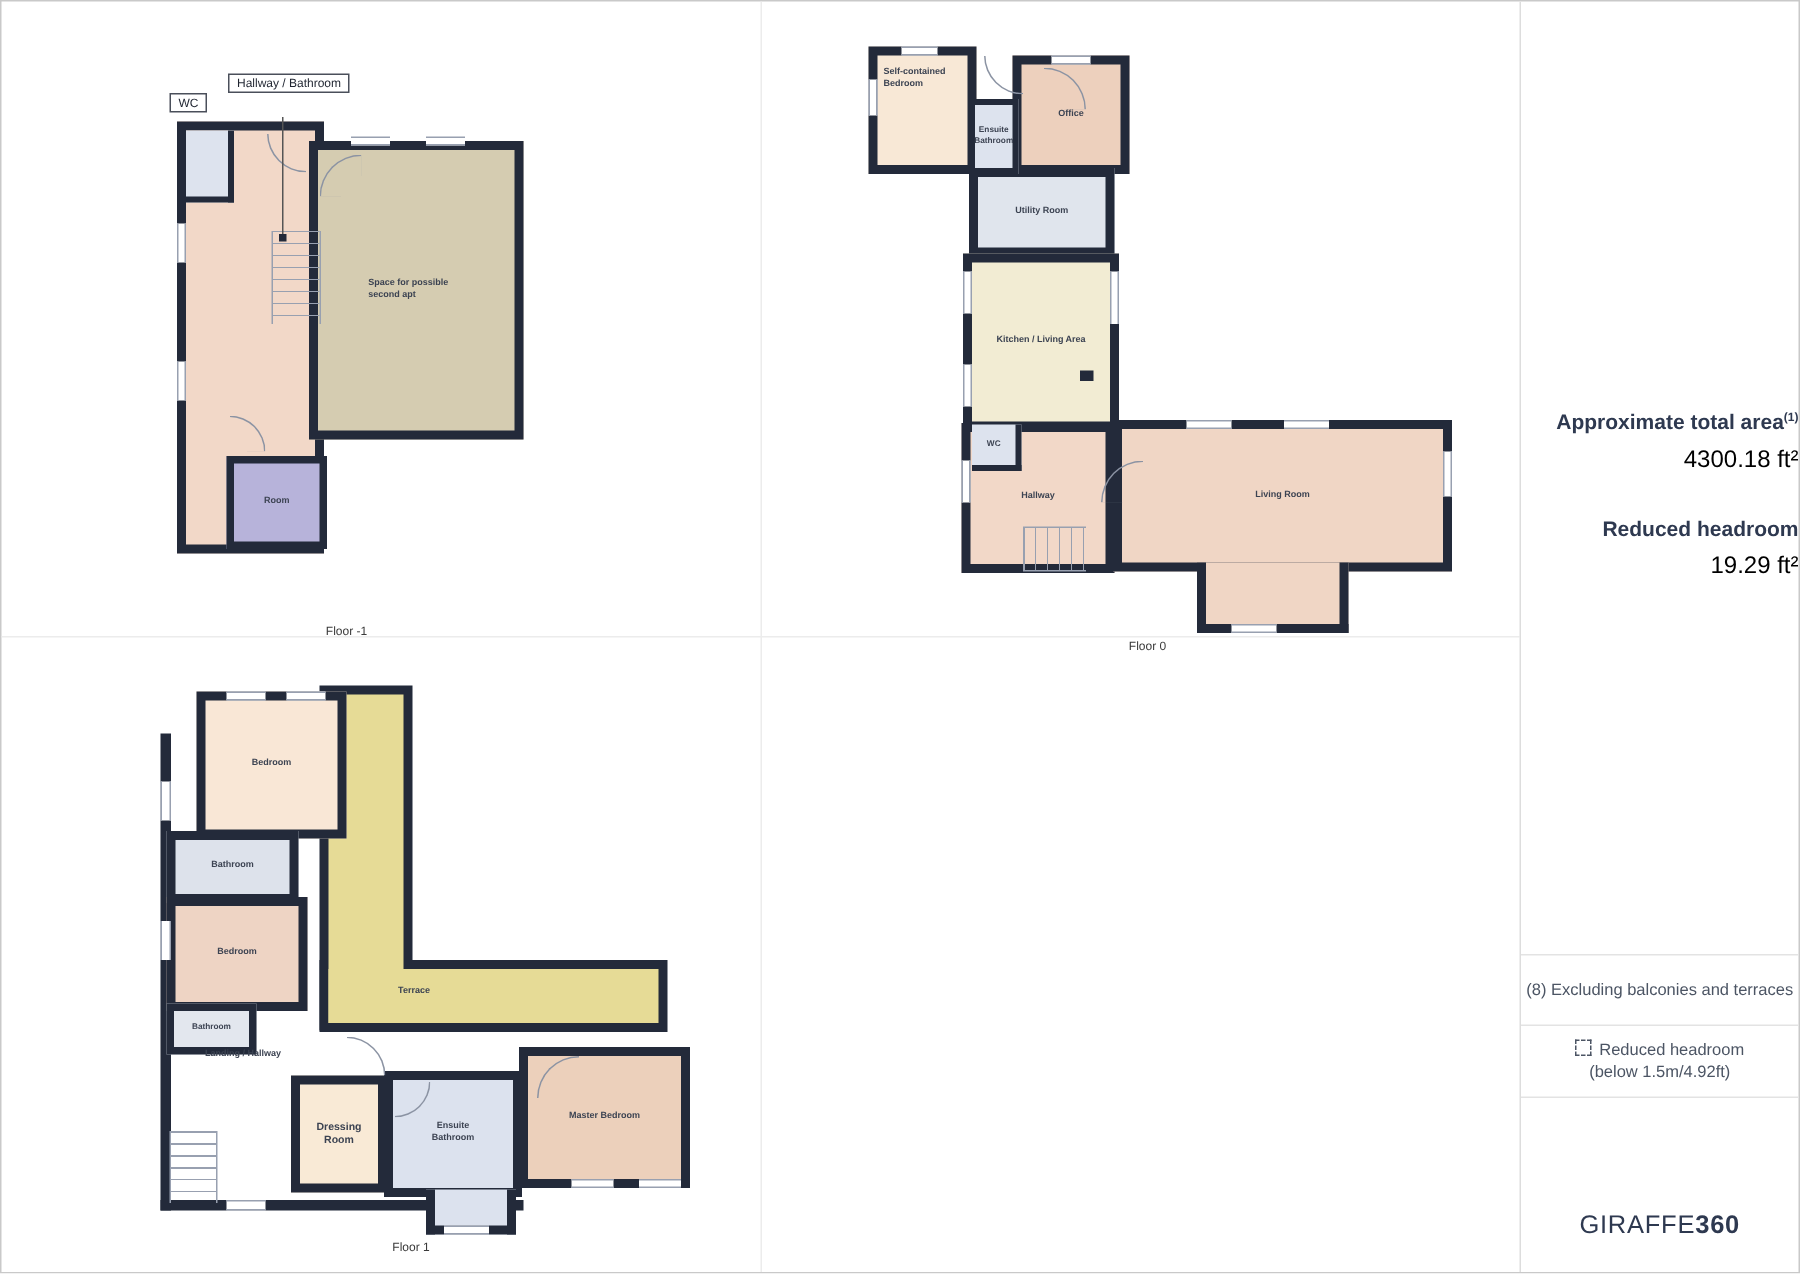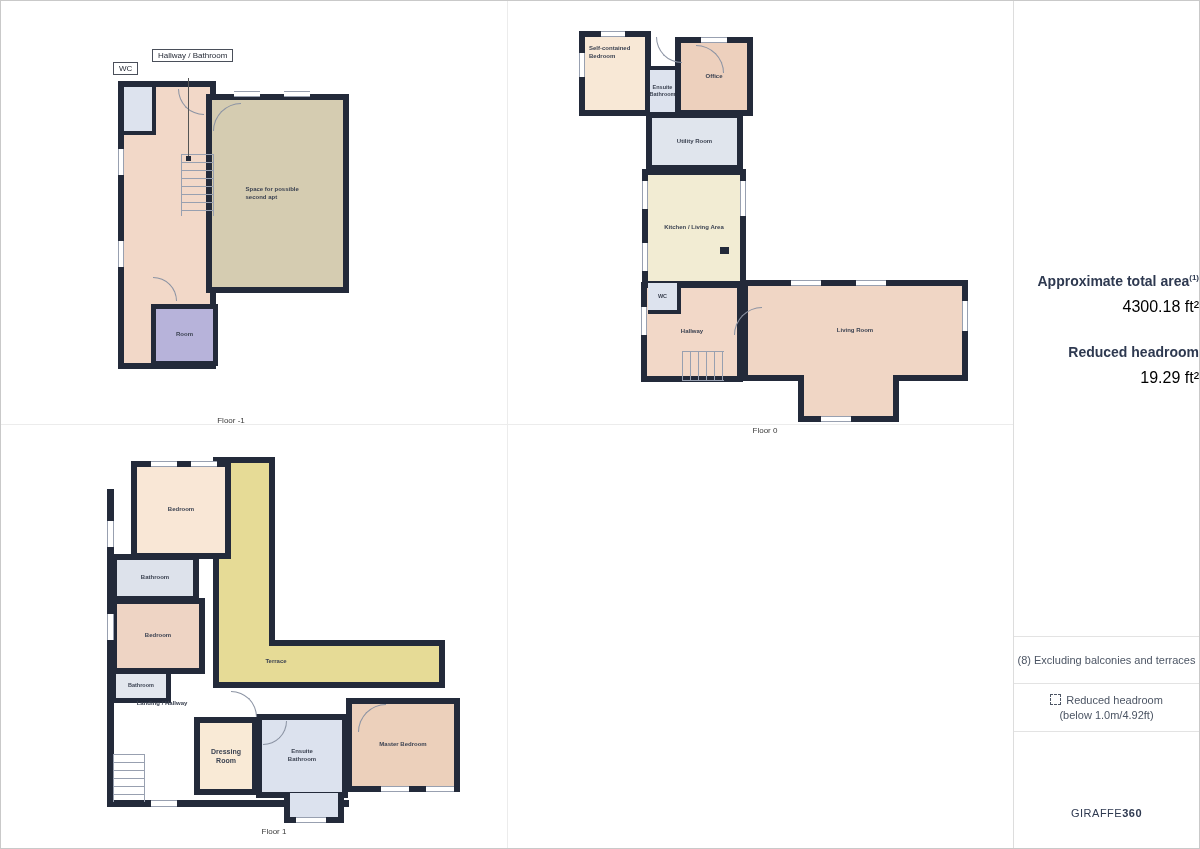--- a/index.html
+++ b/index.html
@@ -38,21 +38,21 @@
   .sidebar-border{position:absolute;left:1012px;top:0;width:1px;height:847px;background:#dddddd;}
   .sb-div{position:absolute;left:1013px;width:185px;height:1px;background:#e3e3e3;}
   .sb-area{position:absolute;left:1013px;top:272px;width:185px;text-align:right;}
   .sb-h{font-size:14px;font-weight:700;color:#2e3950;margin:0 0 9px 0;}
   .sb-h sup{font-size:8px;}
   .sb-v{font-size:16px;color:#000000;margin:0;}
   .sb-note{position:absolute;left:1013px;width:185px;text-align:center;font-size:11px;color:#4c5564;line-height:1.35;}
   .dashed-ic{display:inline-block;width:9px;height:9px;border:1px dashed #4c5564;vertical-align:-1px;margin-right:5px;}
   .sb-disclaimer{position:absolute;left:1021px;top:748px;width:169px;text-align:center;font-size:11px;
                  color:#707a88;line-height:1.4;}
-  .sb-brand{position:absolute;left:1013px;top:806px;width:185px;text-align:center;font-size:11px;
+  .sb-brand{position:absolute;left:1013px;top:806px;width:185px;text-align:center;font-size:17px;
             color:#2e3950;letter-spacing:.5px;}
   .sb-brand b{font-weight:700;}
 </style>
 </head>
 <body>
 
 <div class="page">
   <div class="vline"></div>
   <div class="hline"></div>
 
@@ -194,20 +194,20 @@
     <p class="sb-h"><span>Approximate total area</span><sup>(1)</sup></p>
     <p class="sb-v">4300.18 ft²</p>
     <p class="sb-h" style="margin-top:28px;">Reduced headroom</p>
     <p class="sb-v">19.29 ft²</p>
   </div>
 
   <div class="sb-note" style="top:652px;">(8) Excluding balconies and terraces</div>
 
   <div class="sb-note" style="top:692px;">
     <span class="dashed-ic"></span><span>Reduced headroom</span><br>
-    <span>(below 1.0m/4.92ft)</span>
+    <span>(below 1.5m/4.92ft)</span>
   </div>
 
 
   <div class="sb-brand">
     <span>GIRAFFE</span><b>360</b>
   </div>
 </div>
 
 </body></html>

